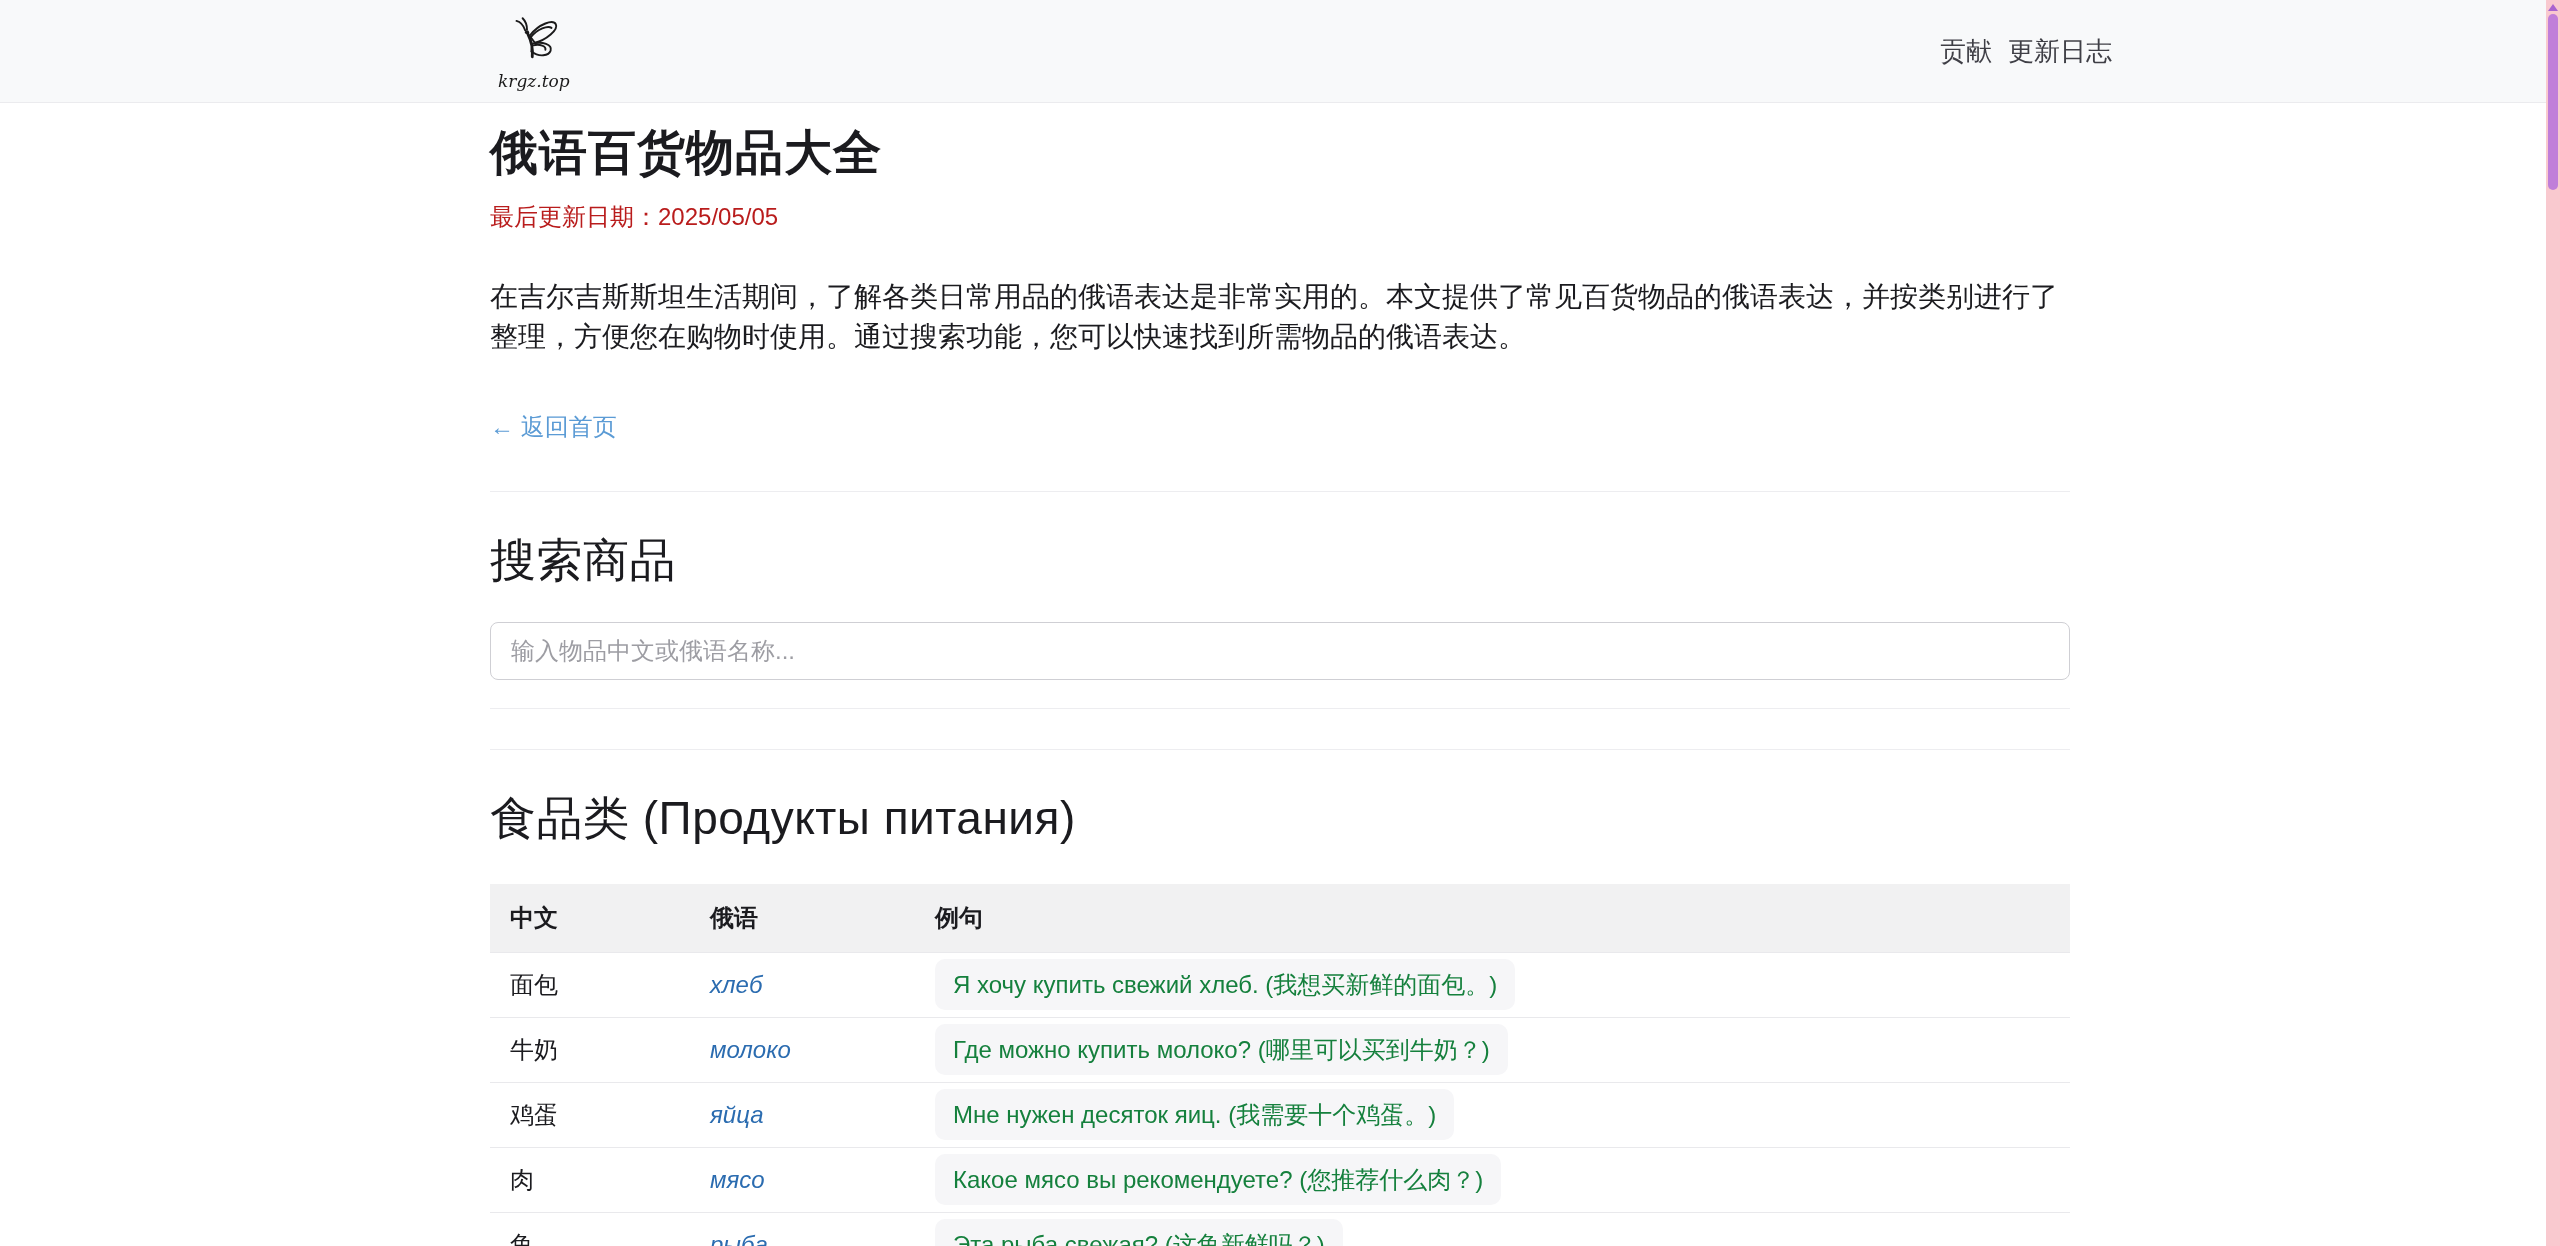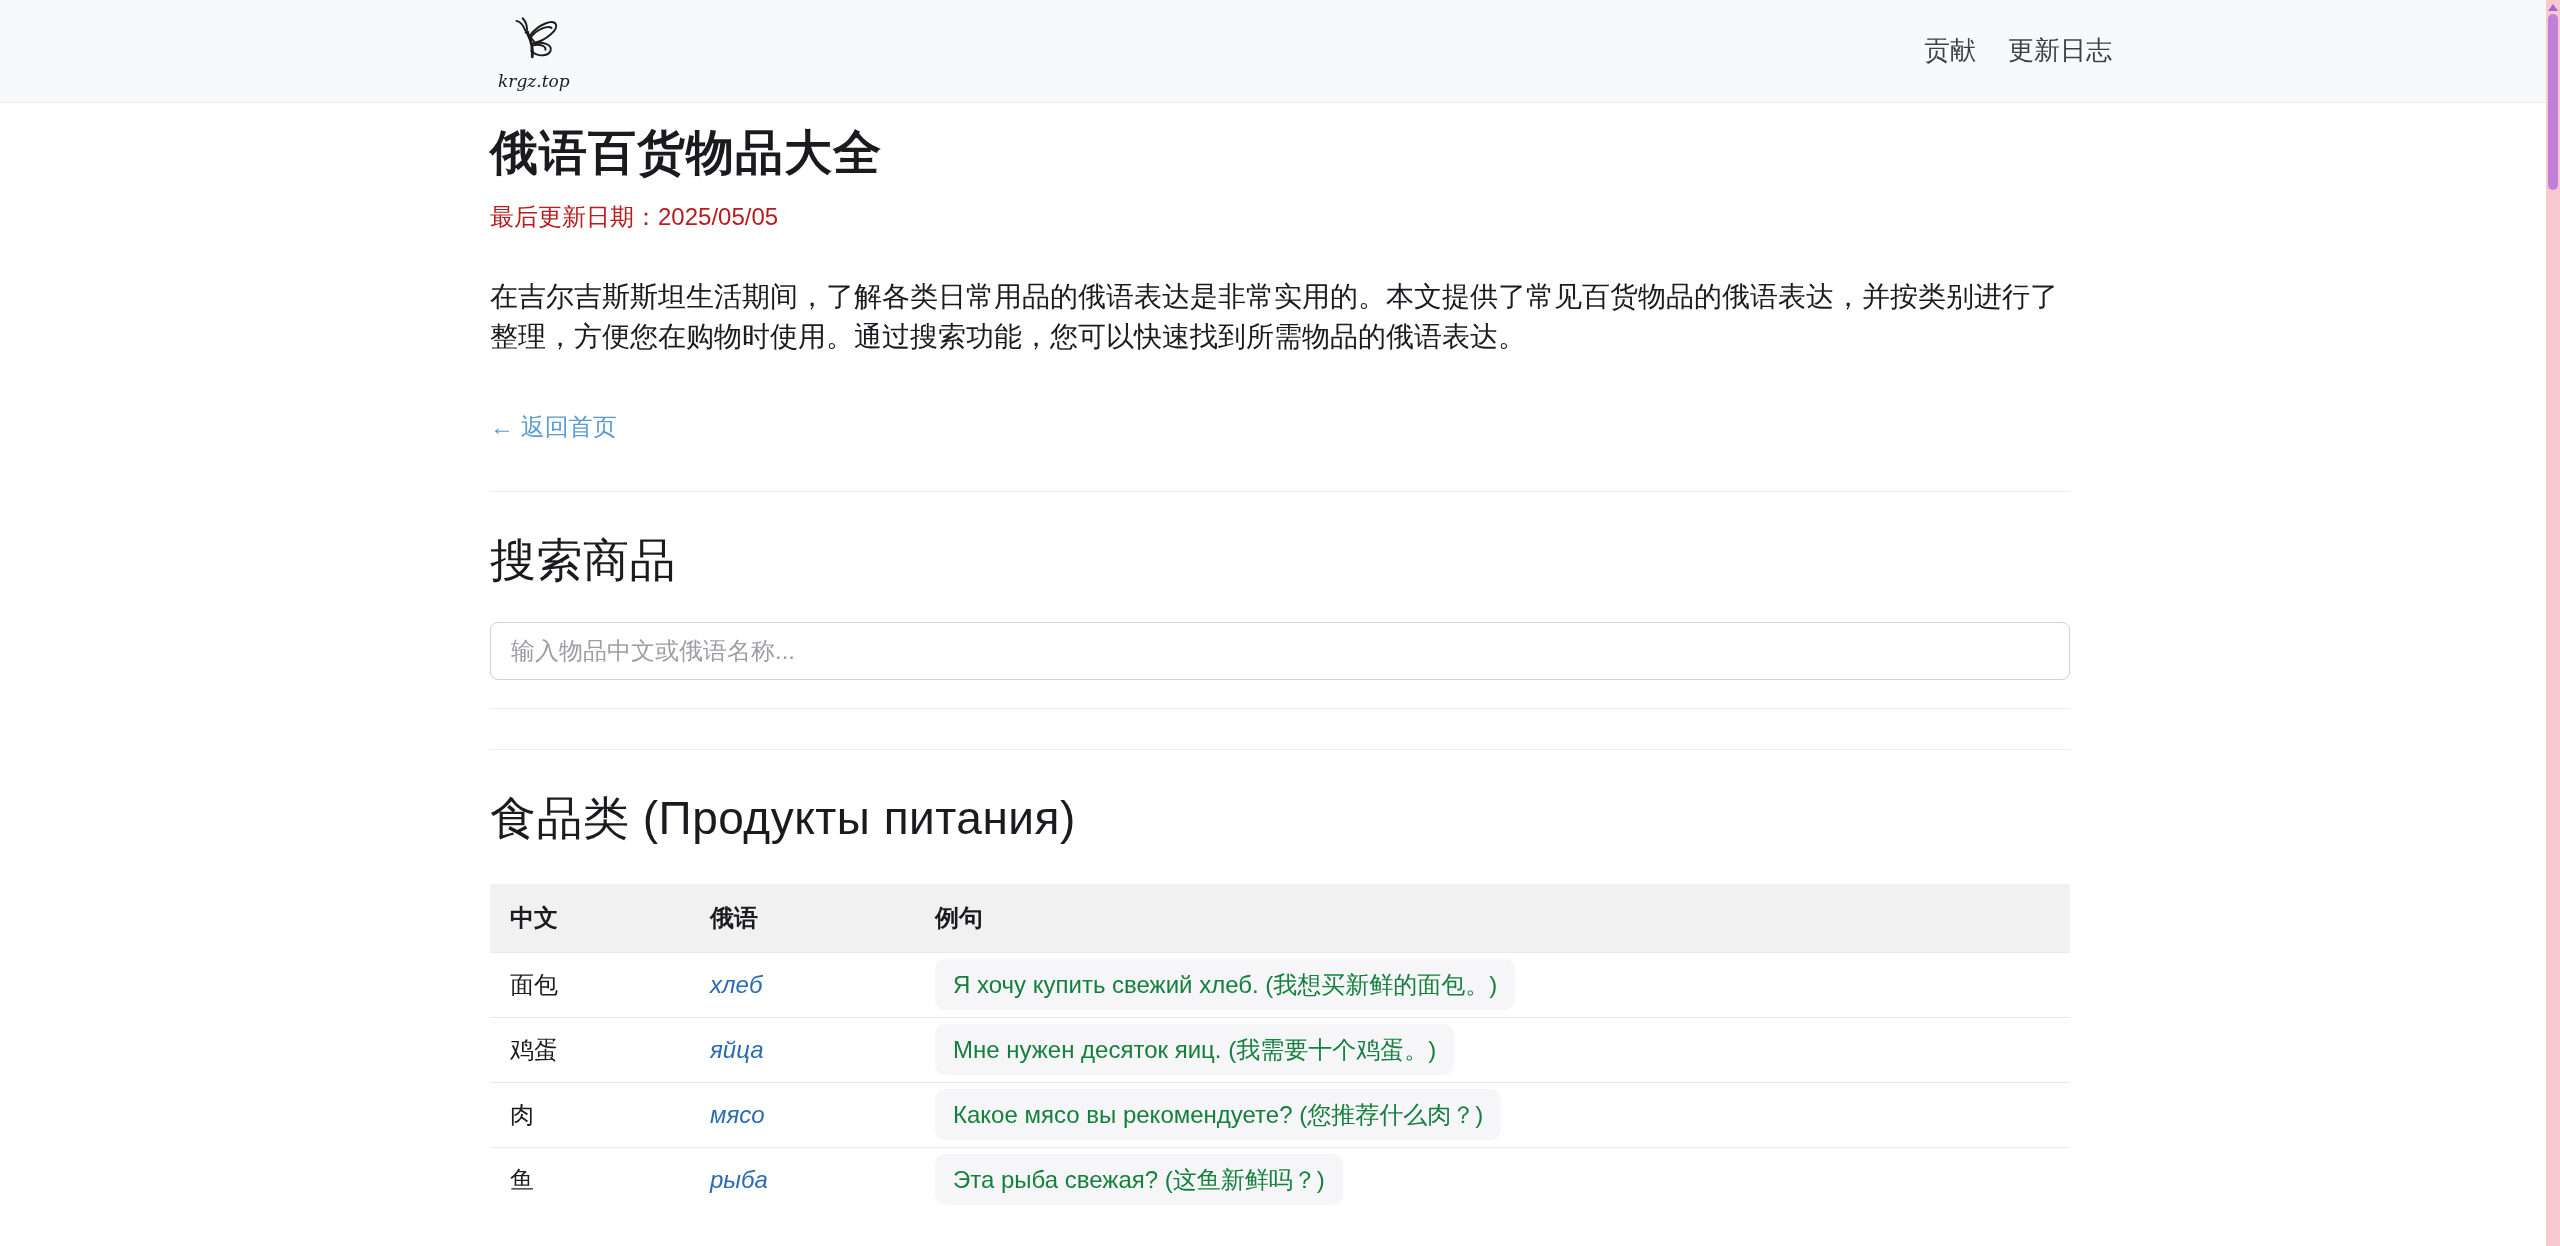--- a/index.html
+++ b/index.html
@@ -34,21 +34,21 @@
     display:flex; align-items:center; position:relative;
   }
   .logo {
     display:flex; flex-direction:column; align-items:center;
     text-decoration:none; color:#1a1a1a; margin-left:8px;
   }
   .logo-text {
     font-family:"DejaVu Serif",serif; font-style:italic;
     font-size:17px; line-height:1; margin-top:0;
   }
-  nav { position:absolute; right:-42px; display:flex; gap:32px;font-family:Liberation Serif, serif; }
+  nav { position:absolute; right:-42px; display:flex; gap:16px; }
   nav a {
     font-size:26px; color:#3f3f46; text-decoration:none; line-height:1;
   }
 
   
   main { width:1580px; margin:0 auto; padding-top:18px; }
 
   h1 { font-size:48px; font-weight:700; margin:0; letter-spacing:1px; }
   .date { margin:16px 0 0; font-size:24px; color:#b91c1c; }
   .intro { margin:44px 0 0; font-size:28px; line-height:1.42; color:#1b1b1f; }
@@ -148,20 +148,25 @@
           <th class="col-ex">例句</th>
         </tr>
       </thead>
       <tbody>
           <tr>
             <td>面包</td>
             <td><a class="ru" href="#">хлеб</a></td>
             <td class="example-cell"><span class="pill">Я хочу купить свежий хлеб. (我想买新鲜的面包。)</span></td>
           </tr>
           <tr>
+            <td>牛奶</td>
+            <td><a class="ru" href="#">молоко</a></td>
+            <td class="example-cell"><span class="pill">Где можно купить молоко? (哪里可以买到牛奶？)</span></td>
+          </tr>
+          <tr>
             <td>鸡蛋</td>
             <td><a class="ru" href="#">яйца</a></td>
             <td class="example-cell"><span class="pill">Мне нужен десяток яиц. (我需要十个鸡蛋。)</span></td>
           </tr>
           <tr>
             <td>肉</td>
             <td><a class="ru" href="#">мясо</a></td>
             <td class="example-cell"><span class="pill">Какое мясо вы рекомендуете? (您推荐什么肉？)</span></td>
           </tr>
           <tr>

